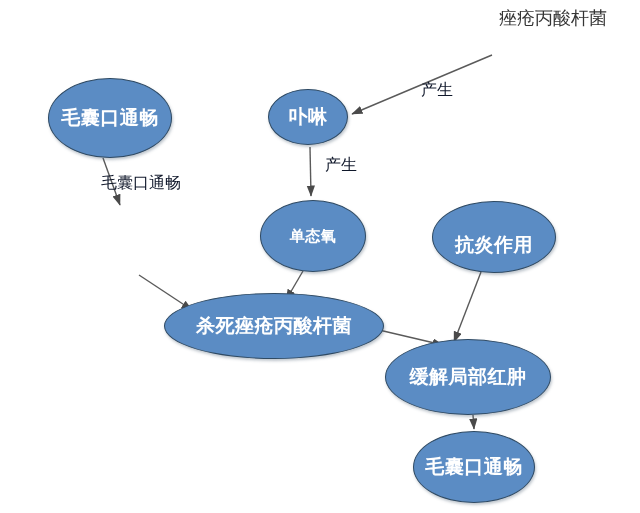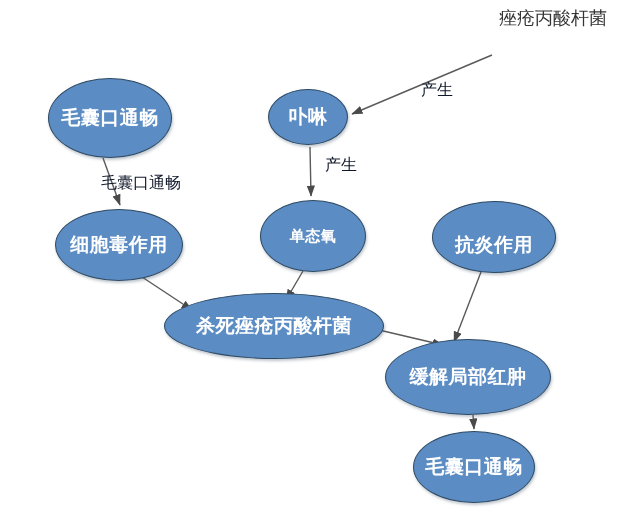--- a/index.html
+++ b/index.html
@@ -88,23 +88,20 @@
   </svg>
 
   <div class="node" style="left:48px; top:78px; width:124px; height:80px;">
     <span class="node-label" style="font-size:19px;">毛囊口通畅</span>
   </div>
 
   <div class="node" style="left:268px; top:89px; width:80px; height:56px;">
     <span class="node-label" style="font-size:19px;text-align:right;">卟啉</span>
   </div>
 
-  <div class="node" style="left:55px; top:209px; width:128px; height:72px;">
-    <span class="node-label" style="font-size:19px;">细胞毒作用</span>
-  </div>
 
   <div class="node" style="left:260px; top:200px; width:106px; height:72px;">
     <span class="node-label" style="font-size:15px;">单态氧</span>
   </div>
 
   <div class="node" style="left:432px; top:201px; width:124px; height:72px;">
     <span class="node-label" style="font-size:19px;margin-top:16px;">抗炎作用</span>
   </div>
 
   <div class="node" style="left:385px; top:339px; width:166px; height:76px;">

